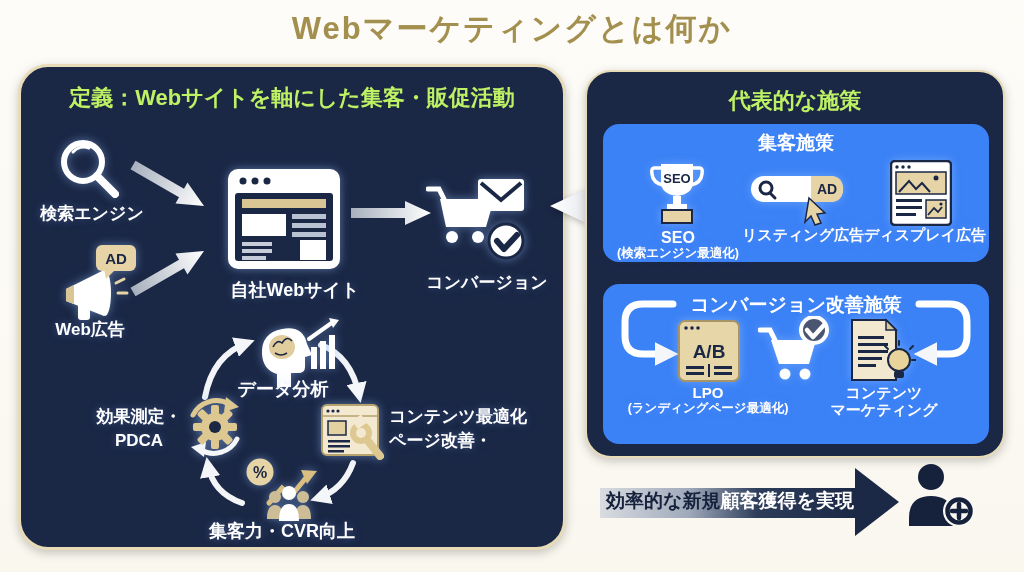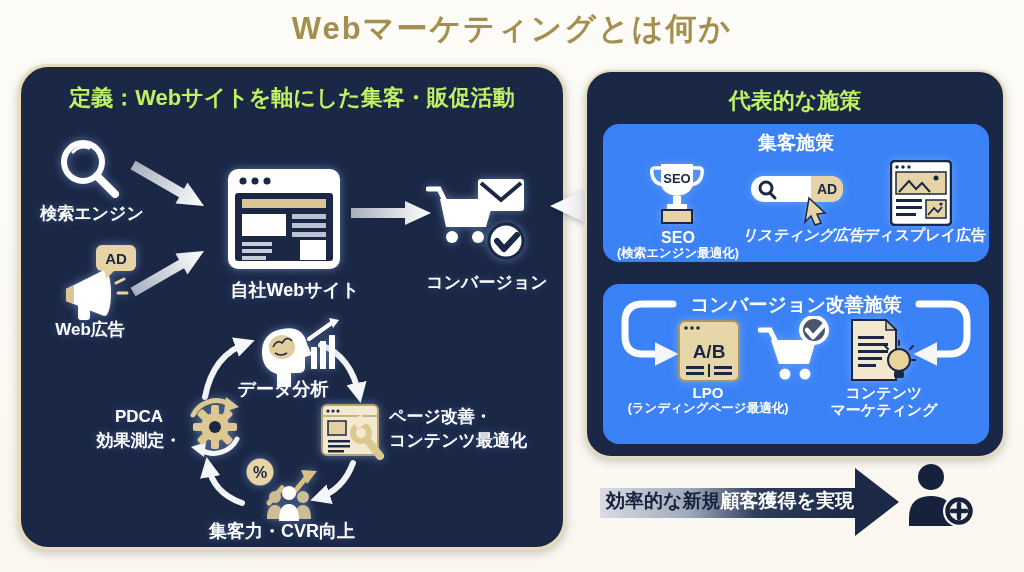--- a/index.html
+++ b/index.html
@@ -171,22 +171,22 @@
         <rect x="7" y="42" width="22" height="2.5" fill="#1a2745"></rect>
         <rect x="7" y="47" width="16" height="2.5" fill="#1a2745"></rect>
       <g>
         <circle cx="40" cy="30" r="11" fill="#dcc890"></circle>
         <circle cx="40" cy="30" r="5" fill="#f2e9d0"></circle>
         <rect x="33" y="14" width="11" height="10" fill="#f2e9d0" transform="rotate(-35 38 19)"></rect>
         <line x1="47" y1="38" x2="59" y2="53" stroke="#dcc890" stroke-width="8" stroke-linecap="round"></line>
       </g>
     </svg>
     <div class="lbl" style="left:368px;top:338px;width:170px;font-size:17px;text-align:left;line-height:24px;">
+      <div>コンテンツ最適化</div>
       <div>ページ改善・</div>
-      <div>コンテンツ最適化</div>
     </div>
 
     <svg class="abs glow" style="left:222px;top:390px;" width="84" height="64" viewBox="0 0 84 64">
       <circle cx="17" cy="15" r="13.5" fill="#e6d4a6"></circle>
       <text x="17" y="21" text-anchor="middle" font-size="16" font-weight="bold" fill="#1a2745">%</text>
       <polyline points="26,46 39,31 48,39 62,22" fill="none" stroke="#d9c082" stroke-width="5" stroke-linecap="round"></polyline>
       <polygon points="58,13 74,14 64,27" fill="#d9c082"></polygon>
       <g>
         <circle cx="32" cy="40" r="6" fill="#cdbd96"></circle>
           <path d="M24 62 Q24 48 32 48 Q40 48 40 62 Z" fill="#cdbd96"></path>
@@ -210,22 +210,22 @@
         <rect x="28" y="10" width="8" height="10" rx="2" transform="rotate(135 32 32)"></rect>
         <rect x="28" y="10" width="8" height="10" rx="2" transform="rotate(180 32 32)"></rect>
         <rect x="28" y="10" width="8" height="10" rx="2" transform="rotate(225 32 32)"></rect>
         <rect x="28" y="10" width="8" height="10" rx="2" transform="rotate(270 32 32)"></rect>
         <rect x="28" y="10" width="8" height="10" rx="2" transform="rotate(315 32 32)"></rect>
       </g>
       <circle cx="32" cy="32" r="14" fill="#dcc890"></circle>
       <circle cx="32" cy="32" r="6" fill="#1a2745"></circle>
     </svg>
     <div class="lbl" style="left:48px;top:338px;width:140px;font-size:17px;line-height:24px;">
+      <div>効果測定・</div>
       <div>PDCA</div>
-      <div>効果測定・</div>
     </div>
   </section>
 
   <svg class="abs noevt" style="left:546px;top:186px;filter:drop-shadow(0 2px 3px rgba(0,0,0,.25));" width="118" height="40">
     <polygon points="4,20 40,3 40,13 114,13 114,27 40,27 40,37" fill="url(#grad-left)"></polygon>
   </svg>
 
   <section class="panel panel-right">
     <div class="ph tan" style="top:14px;font-size:22px;">代表的な施策</div>
 
@@ -245,21 +245,21 @@
       <div class="lbl" style="left:-8px;top:122px;width:166px;font-size:12.5px;">(検索エンジン最適化)</div>
 
       <svg class="abs glow" style="left:146px;top:48px;" width="100" height="54" viewBox="0 0 100 54">
         <rect x="2" y="4" width="92" height="26" rx="13" fill="#ffffff"></rect>
         <path d="M62 4 H81 Q94 4 94 17 Q94 30 81 30 H62 Z" fill="#e6d4a6"></path>
         <circle cx="17" cy="16" r="6" fill="none" stroke="#1a2745" stroke-width="3"></circle>
         <line x1="21" y1="21" x2="26" y2="26" stroke="#1a2745" stroke-width="3" stroke-linecap="round"></line>
         <text x="78" y="22" text-anchor="middle" font-size="14" font-weight="bold" fill="#1a2745">AD</text>
         <path d="M60 26 L76 41 L68 42 L72 51 L66 53 L62 44 L56 50 Z" fill="#e6d4a6" stroke="#1a2745" stroke-width="1.5"></path>
       </svg>
-      <div class="lbl" style="left:130px;top:102px;width:140px;font-size:15px;font-style:italic;">リスティング広告</div>
+      <div class="lbl" style="left:130px;top:102px;width:140px;font-size:15px;">リスティング広告</div>
 
       <svg class="abs glow" style="left:287px;top:36px;" width="62" height="66" viewBox="0 0 62 66">
         <rect x="1" y="1" width="60" height="64" rx="4" fill="#ffffff" stroke="#1a2745" stroke-width="2.5"></rect>
         <circle cx="7" cy="7" r="1.7" fill="#1a2745"></circle>
           <circle cx="13" cy="7" r="1.7" fill="#1a2745"></circle>
           <circle cx="19" cy="7" r="1.7" fill="#1a2745"></circle>
         <rect x="6" y="12" width="50" height="22" fill="#e6d4a6" stroke="#1a2745" stroke-width="1.5"></rect>
         <path d="M9 32 L19 21 L26 29 L32 23 L40 32" fill="none" stroke="#1a2745" stroke-width="2"></path>
         <circle cx="46" cy="18" r="2.5" fill="#1a2745"></circle>
         <rect x="6" y="39" width="26" height="3" fill="#1a2745"></rect>

